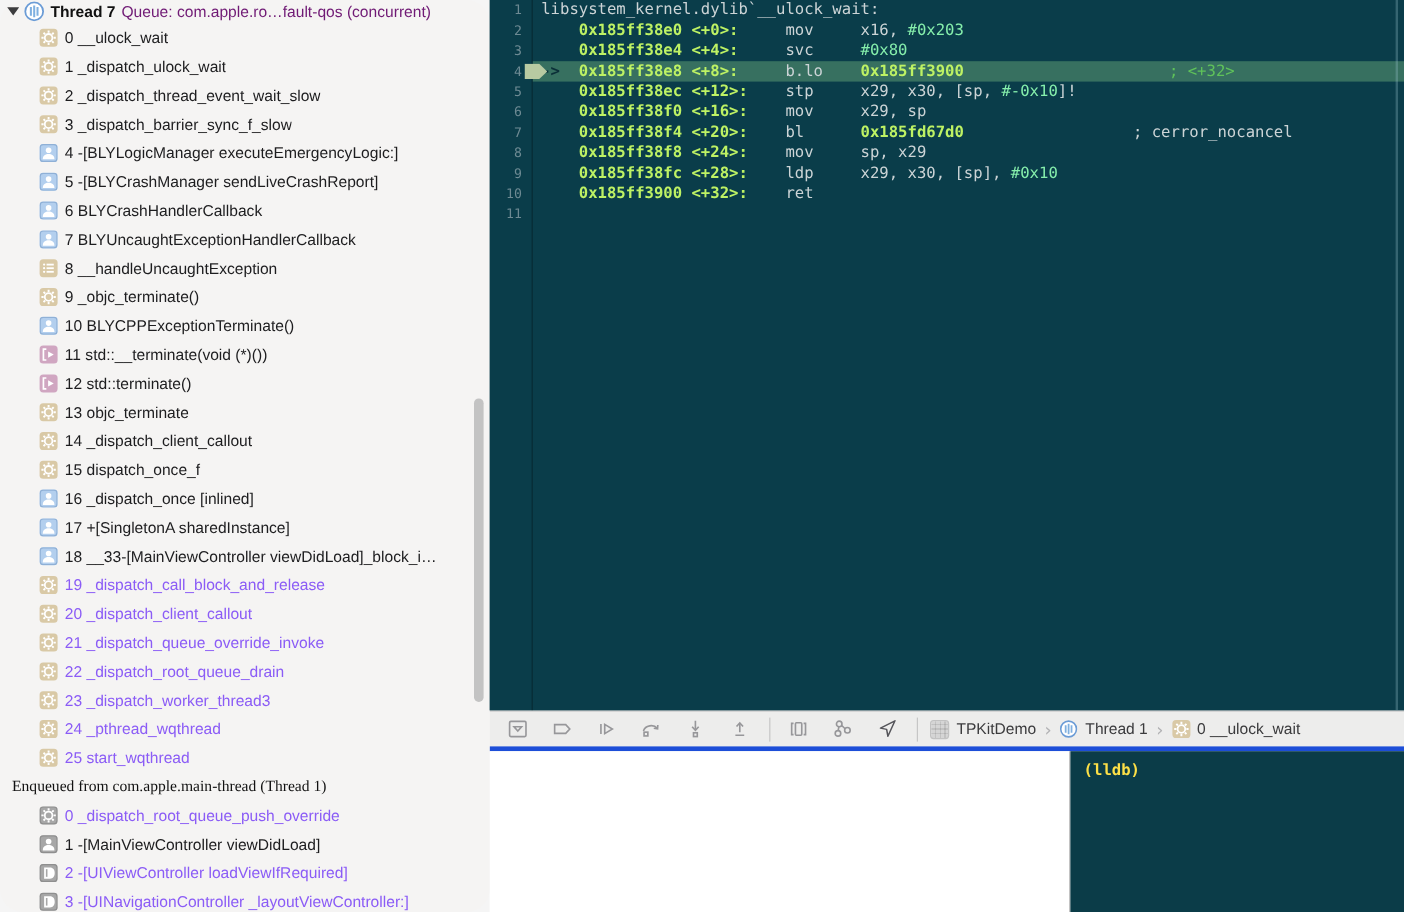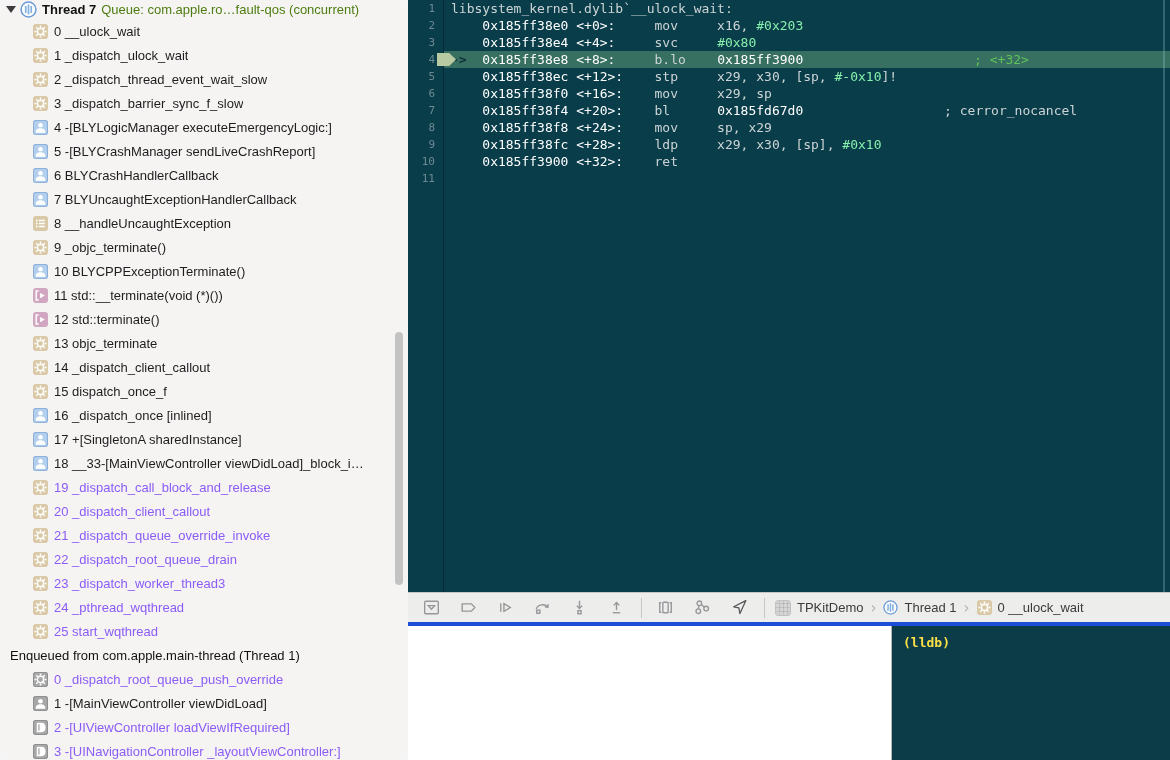--- a/index.html
+++ b/index.html
@@ -5,25 +5,25 @@
   * { margin:0; padding:0; box-sizing:border-box; }
   html,body { width:1170px; height:760px; overflow:hidden; }
   body { font-family:"Liberation Sans", sans-serif; background:#f5f5f5; }
   .app { display:flex; width:1170px; height:760px; }
 
   
   .sidebar { position:relative; width:408px; height:760px; background:#f5f4f3; overflow:hidden; flex:none;border-radius:19px; }
   .thread-header { display:flex; align-items:center; height:19px; padding-left:4px; font-size:13px; color:#111; white-space:nowrap; }
   .disclosure { width:0; height:0; border-left:5px solid transparent; border-right:5px solid transparent; border-top:7px solid #3c3c3e; margin:0 4px 0 2px; flex:none; }
   .thread-title { font-weight:bold; margin-left:5px; }
-  .thread-queue { margin-left:5px; color:#4d7c0f; }
+  .thread-queue { margin-left:5px; color:#701a75; }
   .frame-row { display:flex; align-items:center; height:24px; padding-left:33px; font-size:13px; color:#1d1d1f; white-space:nowrap; overflow:hidden; }
   .frame-row.dim { color:#8b5cf6; }
   .frame-row .flabel { margin-left:6px; text-overflow:ellipsis; overflow:hidden; }
-  .enq-header { display:flex; align-items:center; height:24px; padding-left:10px; font-size:13px; color:#111; white-space:nowrap; }
+  .enq-header { display:flex; align-items:center; height:24px; padding-left:10px; font-size:13px; color:#111; white-space:nowrap;font-family:Liberation Serif, serif; }
   .ficon { width:15px; height:15px; border-radius:3px; flex:none; display:inline-flex; align-items:center; justify-content:center; }
   .ficon svg { display:block; }
   .bg-tan  { background:#d9c9a6; }
   .bg-blue { background:#b3cfee; box-shadow:inset 0 0 0 1px #8fb0d6; }
   .bg-pink { background:#d0a6c1; }
   .bg-gray { background:#a7a7a7; box-shadow:inset 0 0 0 1px #8f8f8f; }
   .thread-circle { width:17px; height:17px; flex:none; }
   .sb-scrollbar { position:absolute; right:5px; top:332px; width:8px; height:253px; border-radius:4px; background:#c3c3c3; }
 
   
@@ -33,21 +33,21 @@
   .editor { position:relative; height:592px; background:#0a3d4a; overflow:hidden;
             font-family:"DejaVu Sans Mono", monospace; font-size:13px; }
   .gutter-strip { position:absolute; left:0; top:0; bottom:0; width:36px; border-right:1px solid rgba(0,0,0,0.30); }
   .code-row { position:relative; display:flex; height:17px; line-height:17px; }
   .code-row .lnum { width:36px; flex:none; text-align:right; padding-right:9px; font-size:11px; color:#6d8a93; line-height:17px; }
   .code-row .code { white-space:pre; padding-left:7px; flex:1; }
   .code-row.current .code { background:#377060; }
   .ip-arrow { position:absolute; left:29px; top:2px; width:19px; height:13px; background:#b8caa2;
               clip-path:polygon(0 0, 64% 0, 100% 50%, 64% 100%, 0 100%); z-index:2; }
   .seg-p { color:#ccd4d6; }
-  .seg-a { color:#ffffff; }
+  .seg-a { color:#bef264;font-weight:bold; }
   .seg-i { color:#86efac; }
   .seg-g { color:#5fc25a;margin-left:30px; }
   .seg-m { color:#0b2f38; font-weight:bold; }
   .editor-scroll { position:absolute; right:5px; top:0; bottom:0; width:2px; background:rgba(165,205,215,0.28); }
 
   
   .debugbar { height:34px; background:#ededec; border-top:1px solid #c6c6c6; border-bottom:4px solid #1d4ed8;
               display:flex; align-items:center; padding-left:10px; }
   .dbtn { width:26px; height:24px; display:inline-flex; align-items:center; justify-content:center; margin-right:11px; flex:none; }
   .dbtn svg { display:block; }

